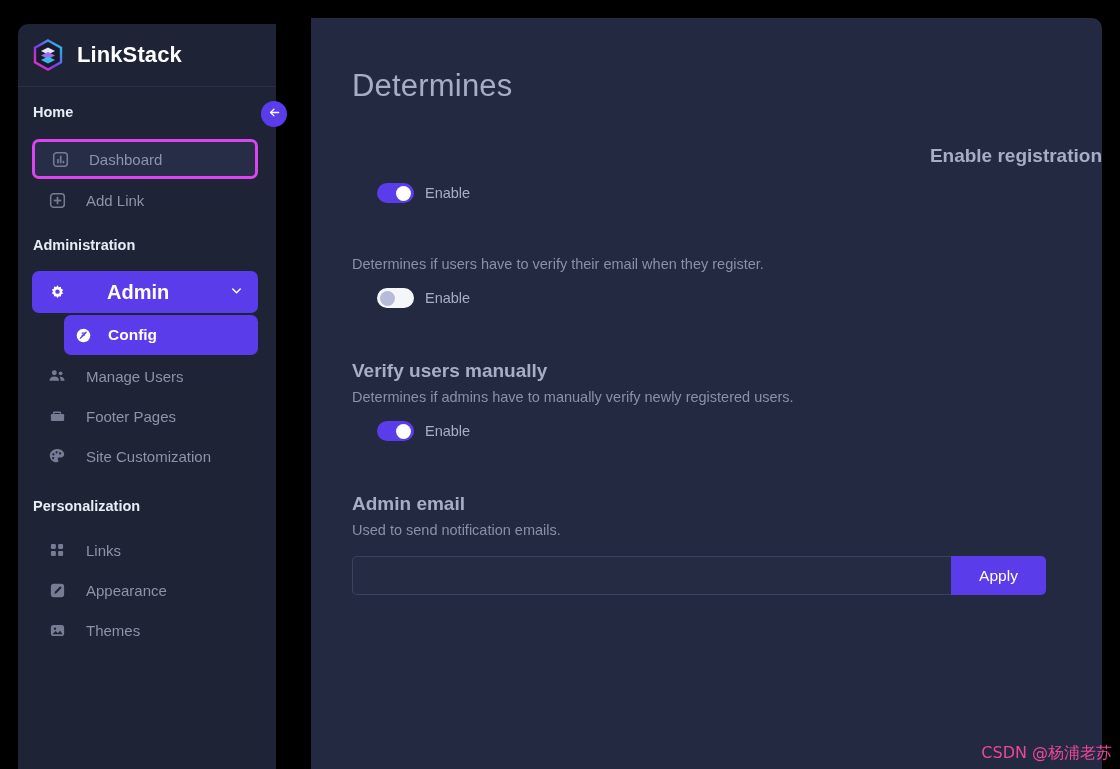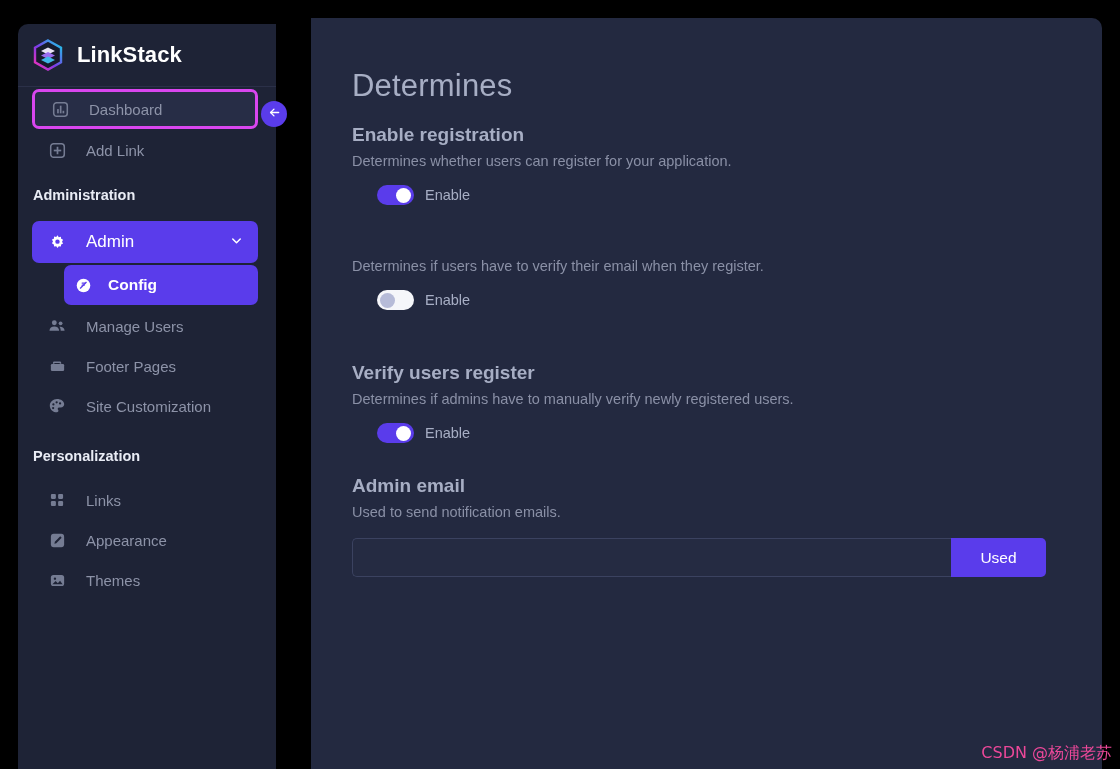--- a/index.html
+++ b/index.html
@@ -78,21 +78,21 @@
     border: 3px solid #d946ef;
     height: 40px;
   }
   .nav-item.primary {
     background: #5a3ceb;
     color: #ffffff;
     height: 42px;
     margin: 4px 18px 0 14px;
   }
   .nav-item.primary .ico { color: #ffffff; }
-  .nav-item.primary .lbl { font-weight: normal; font-size: 17px; }
+  .nav-item.primary .lbl { font-weight: bold; font-size: 20px; margin-left: 21px; }
   .chev {
     position: absolute; right: 14px; top: 50%;
     transform: translateY(-50%);
     color: #ffffff;
   }
   .nav-item.sub {
     background: #5a3ceb;
     color: #ffffff;
     height: 40px;
     margin: 2px 18px 0 46px;
@@ -121,24 +121,24 @@
     overflow: hidden;
   }
   #page-title {
     color: #a7aec4;
     font-size: 31px;
     font-weight: normal;
     margin: 50px 0 0 41px;
     letter-spacing: .2px;
   }
   .setting-block { margin: 0 0 0 41px; }
-  #blk-registration { margin-top: 20px; }
+  #blk-registration { margin-top: 41px; text-align: right; }
   #blk-emailverify  { margin-top: 53px; }
   #blk-verifyusers  { margin-top: 52px; }
-  #blk-adminemail   { margin-top: 32px; }
+  #blk-adminemail   { margin-top: 52px; }
 
   .setting-title {
     color: #a7aec4;
     font-size: 19px;
     font-weight: bold;
     margin-bottom: 7px;
   }
   .setting-desc {
     color: #8a90a6;
     font-size: 14.5px;
@@ -227,20 +227,21 @@
           </defs>
           <polygon points="16,1.5 29,8.8 29,23.2 16,30.5 3,23.2 3,8.8" fill="#171b2c" stroke="url(#hexg)" stroke-width="2.4"></polygon>
           <polygon points="16,8.5 23,12 16,15.5 9,12" fill="#e8e3f5"></polygon>
           <polygon points="16,13 23,16.5 16,20 9,16.5" fill="#9a6cf0"></polygon>
           <polygon points="16,17.5 23,21 16,24.5 9,21" fill="#3fb6e8"></polygon>
         </svg>
       </div>
       <div class="brand-title">LinkStack</div>
     </div>
 
+    <div id="sec-home" class="nav-section-label">Home</div>
 
     <div class="nav-item active-dash">
       <span class="ico">
         <svg width="17" height="17" viewBox="0 0 20 20" fill="currentColor">
           <rect x="2" y="2" width="16" height="16" rx="3.5" fill="none" stroke="currentColor" stroke-width="1.8"></rect>
           <rect x="6" y="9.5" width="2" height="5" fill="currentColor"></rect>
           <rect x="9.2" y="5.5" width="2" height="9" fill="currentColor"></rect>
           <rect x="12.4" y="11.5" width="2" height="3" fill="currentColor"></rect>
         </svg>
       </span>
@@ -365,54 +366,53 @@
       </svg>
     </span>
   </div>
 
   <div id="main">
 
     <h1 id="page-title">Determines</h1>
 
     <div id="blk-registration" class="setting-block">
       <div class="setting-title">Enable registration</div>
-      <div class="setting-desc">Determines whether users can register for your application.</div>
       <div class="toggle-row">
         <div class="toggle on">
           <div class="knob"></div>
         </div>
         <span class="toggle-label">Enable</span>
       </div>
     </div>
 
     <div id="blk-emailverify" class="setting-block">
       <div class="setting-desc">Determines if users have to verify their email when they register.</div>
       <div class="toggle-row">
         <div class="toggle off">
           <div class="knob"></div>
         </div>
         <span class="toggle-label">Enable</span>
       </div>
     </div>
 
     <div id="blk-verifyusers" class="setting-block">
-      <div class="setting-title">Verify users register</div>
+      <div class="setting-title">Verify users manually</div>
       <div class="setting-desc">Determines if admins have to manually verify newly registered users.</div>
       <div class="toggle-row">
         <div class="toggle on">
           <div class="knob"></div>
         </div>
         <span class="toggle-label">Enable</span>
       </div>
     </div>
 
     <div id="blk-adminemail" class="setting-block">
       <div class="setting-title">Admin email</div>
       <div class="setting-desc">Used to send notification emails.</div>
       <div class="field-row">
         <input class="text-input" type="text" placeholder="" style="">
-        <button class="apply-btn">Used</button>
+        <button class="apply-btn">Apply</button>
       </div>
     </div>
   </div>
 
   <div id="watermark">CSDN @杨浦老苏</div>
 </div>
 
 </body></html>

